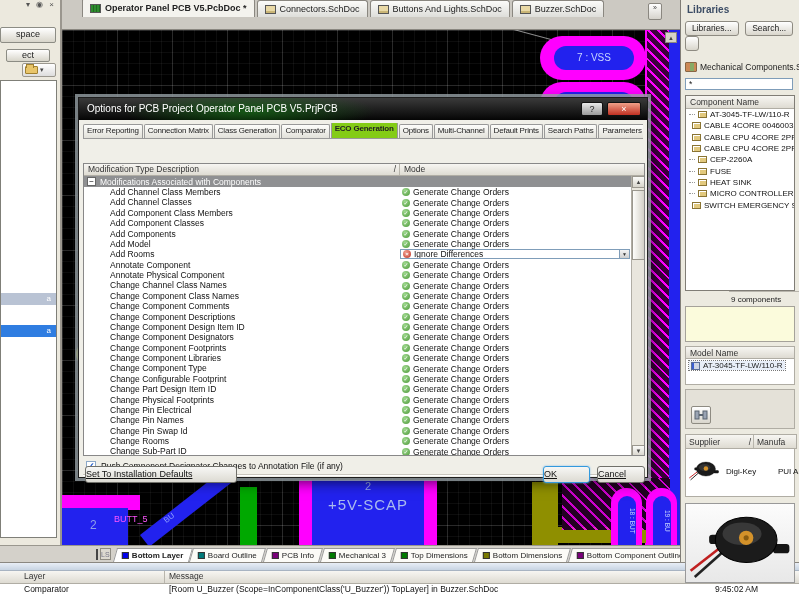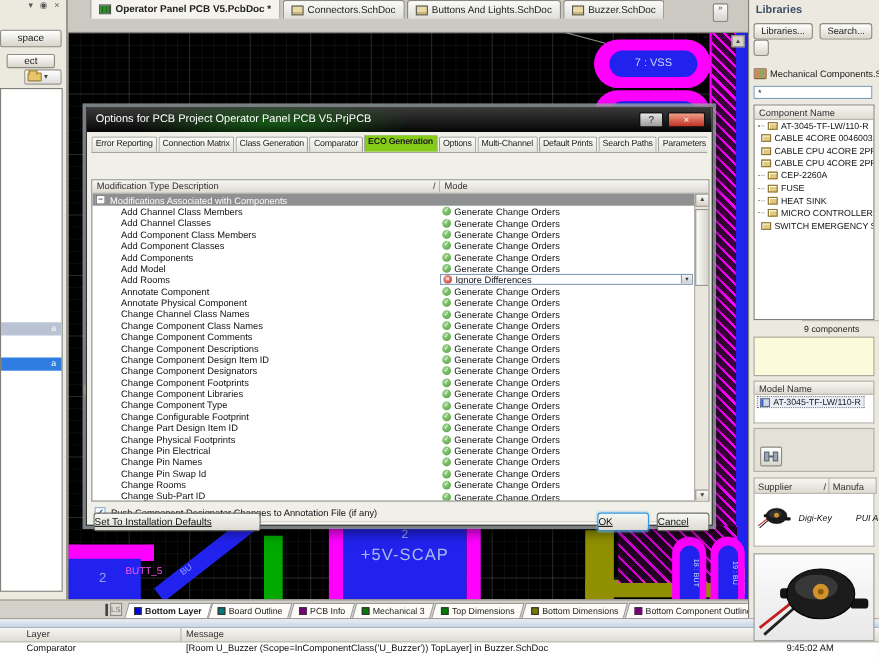--- a/index.html
+++ b/index.html
@@ -135,21 +135,21 @@
     display:flex; align-items:flex-start; gap:3px; padding:2px 0 0 3px; white-space:nowrap; overflow:hidden;}
   #model-row .sel { outline:1px dotted #777; background:#e8eef8; padding:0 2px; display:flex; gap:3px; align-items:center;}
   .fp-ico { width:9px; height:8px; background:#cfd6e4; border:1px solid #5a6e96; box-shadow:inset 2px 0 0 #3a5ed0; }
   #fp-toolbox { width:110px; height:40px; margin-top:4px; background:#e4e1d8; border:1px solid #b0ada4; position:relative;}
   #fp-btn { position:absolute; left:5px; bottom:4px; width:20px; height:18px; background:linear-gradient(#fff,#d8d5cc);
     border:1px solid #8e8b82; border-radius:2px; display:flex; align-items:center; justify-content:center; }
   #sup-head { width:112px; height:15px; margin-top:5px; background:linear-gradient(#f7f6f2,#dedbd2); border:1px solid #b0ada4;
     font-size:8.5px; line-height:14px; color:#333; display:flex; }
   #sup-head .s1 { width:68px; padding-left:3px; border-right:1px solid #b8b5ac; display:flex; justify-content:space-between; padding-right:2px;}
   #sup-head .s2 { flex:1; padding-left:3px; overflow:hidden; }
-  #sup-row { width:110px; height:48px; background:#fff; border:1px solid #b0ada4; border-top:none; position:relative; font-size:8px; color:#111;font-style:italic;}
+  #sup-row { width:110px; height:48px; background:#fff; border:1px solid #b0ada4; border-top:none; position:relative; font-size:8px; color:#111;}
   #big-preview { width:110px; height:80px; margin-top:6px; background:linear-gradient(#fcfcfc,#e8e8e8); border:1px solid #999; 
     display:flex; align-items:center; justify-content:center; }
 
   
   #layerbar { left:0; top:545px; width:683px; height:17px; background:#d4d1ca; border-top:1px solid #9a978e;
     display:flex; align-items:center; z-index:40; }
   #layer-swatch { width:44px; height:11px; background:#2222cc; border:1px solid #444; margin-left:96px; }
   #ls-box { width:20px; height:12px; background:#dcd9d0; border:1px solid #8e8b82; color:#778;
     font-size:7px; text-align:center; line-height:11px; margin:0 4px 0 2px; }
   .layer-tab { height:14px; display:flex; align-items:center; gap:3px; padding:0 6px; margin-right:1px;

